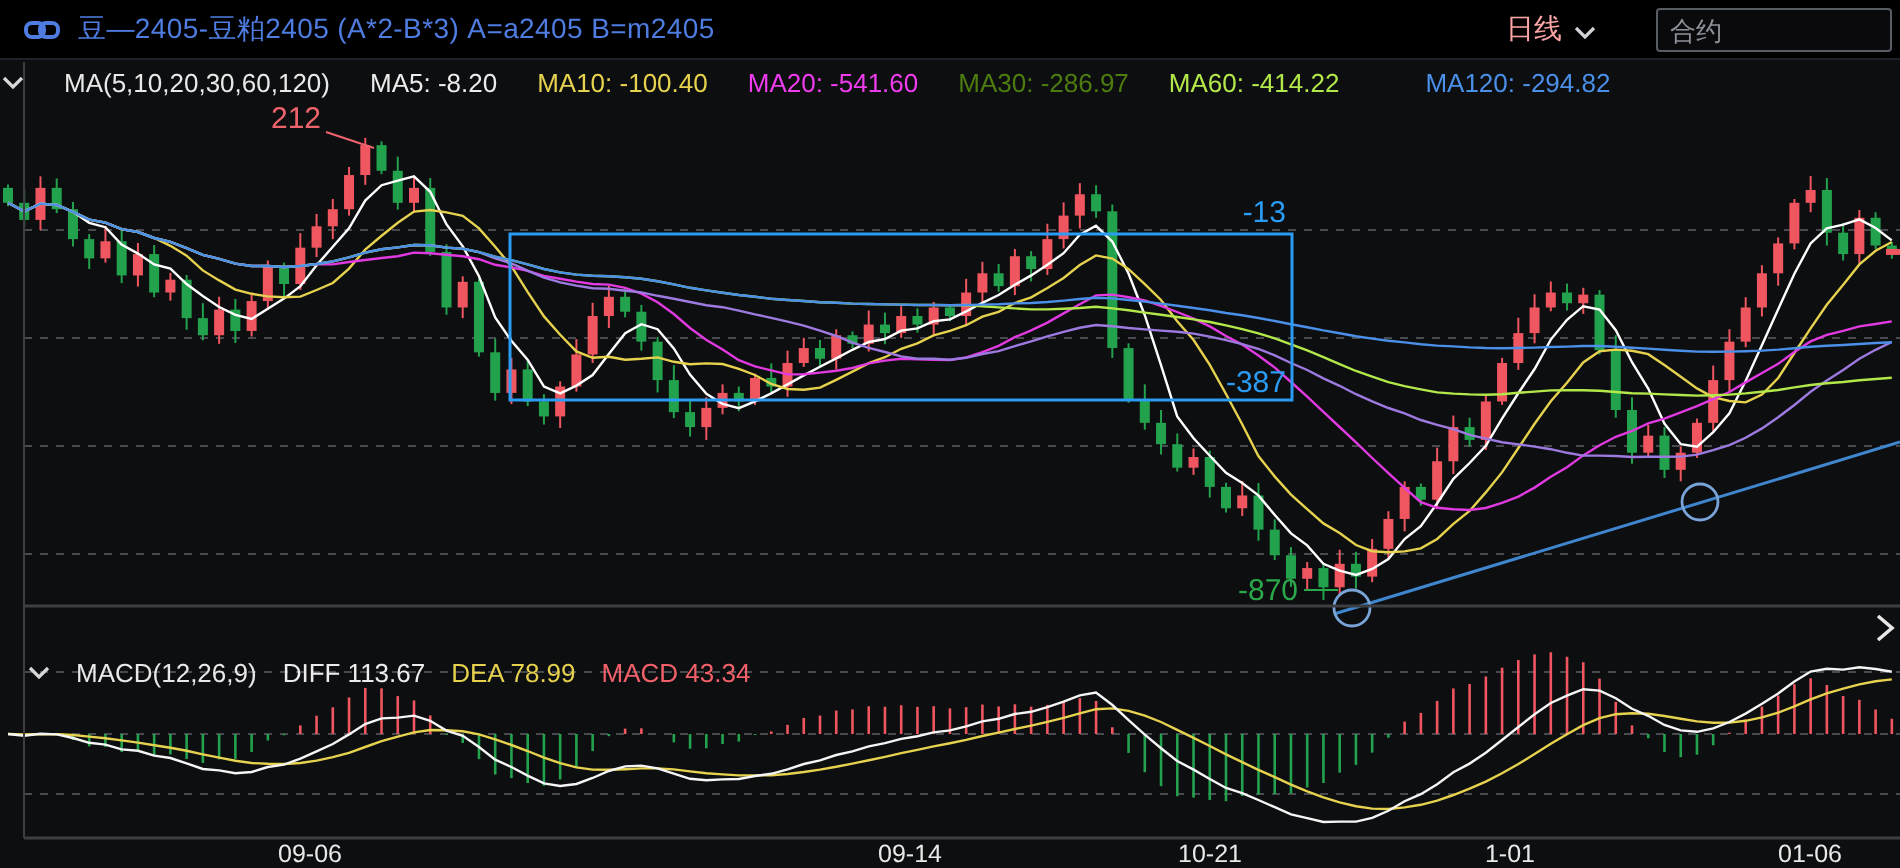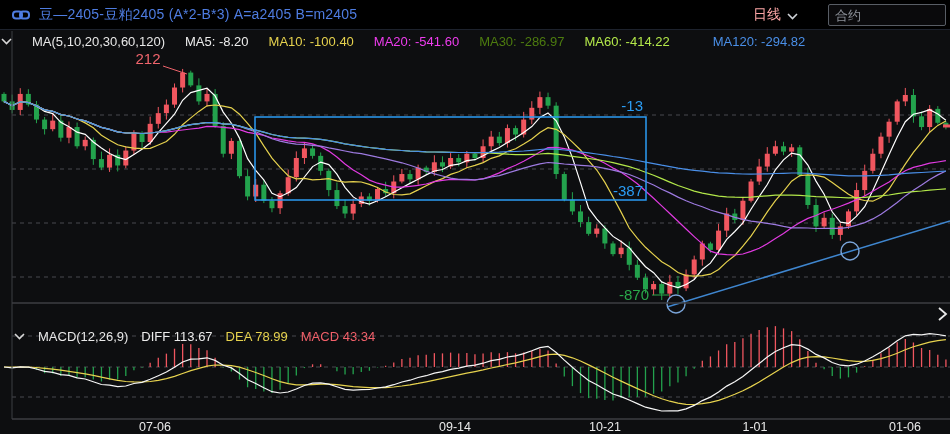--- a/index.html
+++ b/index.html
@@ -475,20 +475,20 @@
       <span class="ind-item" style="color: rgb(242, 96, 106);">MACD 43.34</span>
     </div>
 
   <span class="macd-expand">
     <svg width="12" height="16" viewBox="0 0 12 16">
         <polyline points="3,2 10,8 3,14" fill="none" stroke="#e8e8e8" stroke-width="1.8"></polyline>
       </svg>
   </span>
 
   <div class="x-axis">
-      <span style="left: 155px;">07-06</span>
+      <span style="left: 155px;">09-06</span>
       <span style="left: 305px; margin-top: 28px;">08-10</span>
       <span style="left: 455px;">09-14</span>
       <span style="left: 605px;">10-21</span>
       <span style="left: 755px;">1-01</span>
       <span style="left: 905px;">01-06</span>
     </div>
 </div>
 
 </body></html>

